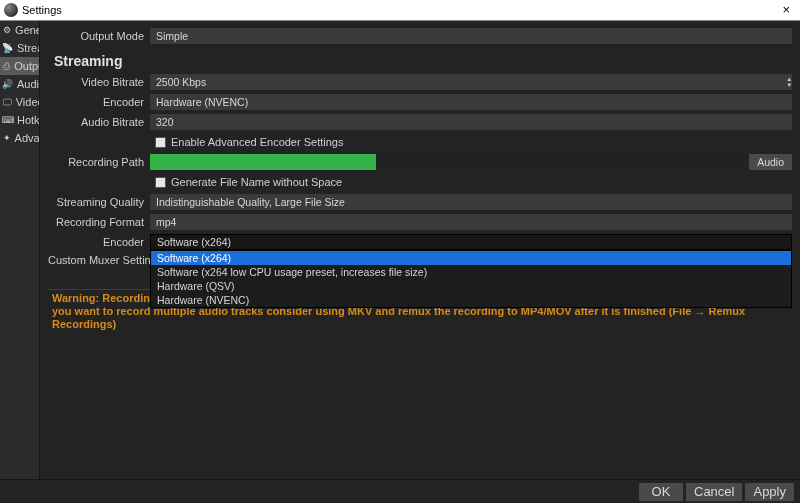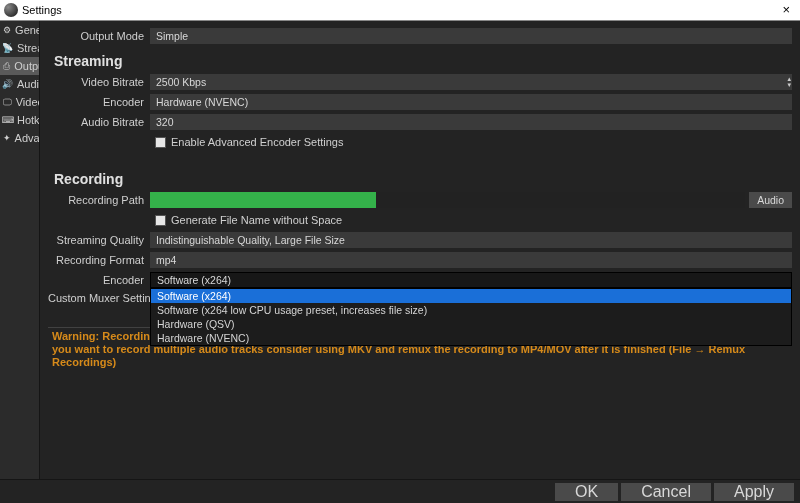--- a/index.html
+++ b/index.html
@@ -229,25 +229,25 @@
     align-items: center;
     gap: 3px;
     padding: 0 6px;
     border-top: 1px solid #151515;
   }
   .footer .fbtn {
     height: 18px;
     min-width: 44px;
     background: #4a4a4a;
     color: #d8d8d8;
-    font-size: 16px;
+    font-size: 13px;
     display: inline-flex;
     align-items: center;
     justify-content: center;
-    padding: 0 20px;
+    padding: 0 8px;
     cursor: pointer;
   }
 </style>
 </head>
 <body>
 
 <div class="window">
 
   <div class="titlebar">
     <div class="app-icon"></div>
@@ -332,21 +332,20 @@
       <div class="row">
         <div class="label"></div>
         <div class="field">
           <div class="checkbox-row">
             <span class="checkbox"></span>
             <span>Enable Advanced Encoder Settings</span>
           </div>
         </div>
       </div>
 
-      <div class="section-title" style="margin-top:14px">Recording</div>
 
       <div class="row">
         <div class="label">Recording Path</div>
         <div class="field">
           <div class="path-input"></div>
           <div class="btn">Audio</div>
         </div>
       </div>
 
       <div class="row">

